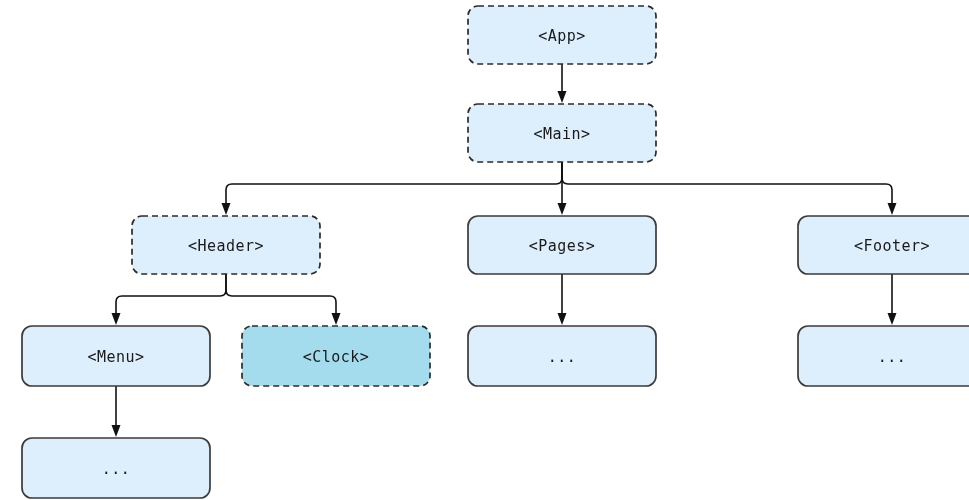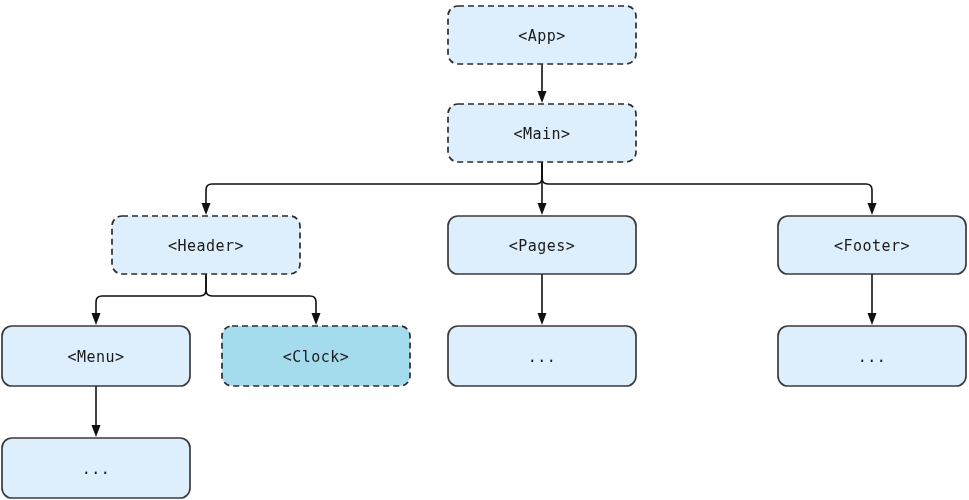--- a/index.html
+++ b/index.html
@@ -11,20 +11,21 @@
     width: 969px;
     height: 500px;
     font-family: "DejaVu Sans Mono", "Liberation Mono", monospace;
     overflow: hidden;
   }
   #diagram-root {
     position: relative;
     width: 808px;
     height: 500px;
     background: #ffffff;
+    padding-left: 20px;
   }
   svg.canvas {
     display: block;
     width: 969px;
     height: 500px;
   }
   .node-label {
     font-family: "DejaVu Sans Mono", "Liberation Mono", monospace;
     font-size: 15px;
     fill: #1a1a1a;

